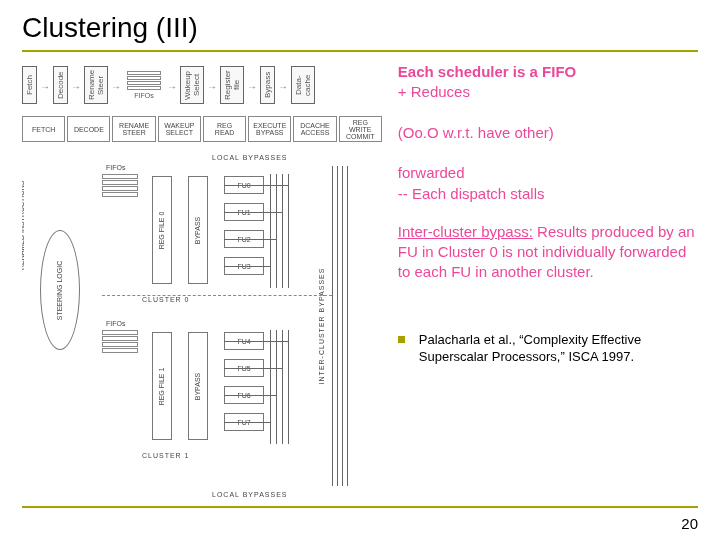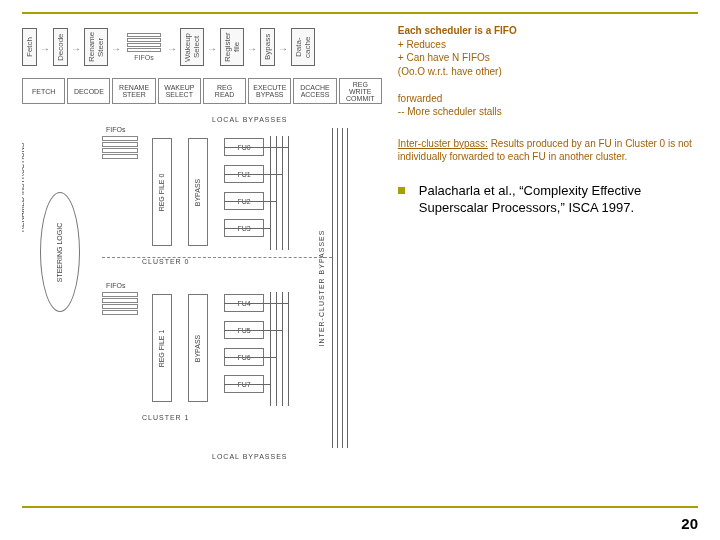--- a/index.html
+++ b/index.html
@@ -38,50 +38,50 @@
     gap: 8px;
     padding-right: 8px;
   }
   .right-col {
     width: 310px;
     padding-left: 8px;
     display: flex;
     flex-direction: column;
   }
   .para {
-    font-size: 10px;
+    font-size: 15px;
     line-height: 1.35;
     margin-bottom: 18px;
-    color: #a16207;
+    color: #ec4899;
   }
   .para .bold { font-weight: 600; }
   .bullet-row {
     display: flex;
     font-size: 13px;
     line-height: 1.35;
+    margin-top: 30px;
   }
   .bullet-sq {
     width: 7px; height: 7px;
     background: #a8a000;
     margin-top: 5px;
     margin-right: 14px;
     flex-shrink: 0;
   }
   .footer-line {
     position: absolute;
     left: 22px; right: 22px; bottom: 32px;
     border-bottom: 2px solid #a8a000;
   }
   .page-num {
     position: absolute;
     right: 22px;
     bottom: 8px;
     font-size: 15px;
     color: #000;
-    font-weight: bold;
   }
 
   
   .pipeline {
     display: flex;
     align-items: center;
     gap: 3px;
     margin-top: 4px;
   }
   .pbox {
@@ -294,20 +294,21 @@
     position: absolute;
     top: 0; bottom: 0;
     width: 1px;
     background: #666;
   }
 </style>
 </head>
 <body>
 
 <div class="slide">
+  <div class="title">Clustering (III)</div>
   <div class="title-underline"></div>
 
   <div class="content">
 
     <div class="left-col">
 
       <div class="pipeline">
         <div class="pbox">Fetch</div>
         <span class="arrow">→</span>
         <div class="pbox">Decode</div>
@@ -428,25 +429,25 @@
           <div class="cluster-label">CLUSTER 1</div>
         </div>
 
       </div>
     </div>
 
     <div class="right-col">
       <div class="para">
         <span class="bold">Each scheduler is a FIFO</span><br>
         <span>+ Reduces</span><br>
-        <span>+ Can have N FIFOs</span><br>
+        <br>
         <span>   (Oo.O w.r.t. have other)</span><br>
         <br>
         <span>forwarded</span><br>
-        <span>-- More scheduler stalls</span>
+        <span>-- Each dispatch stalls</span>
       </div>
 
       <div class="para">
         <span style="text-decoration: underline; text-align: right;">Inter-cluster bypass:</span><span> Results produced by an FU in Cluster 0 is not individually forwarded to each FU in another cluster.</span>
       </div>
 
       <div class="bullet-row">
         <div class="bullet-sq"></div>
         <div>
           <span>Palacharla et al., </span><span class="red">“Complexity Effective Superscalar Processors,”</span><span> ISCA 1997.</span>

